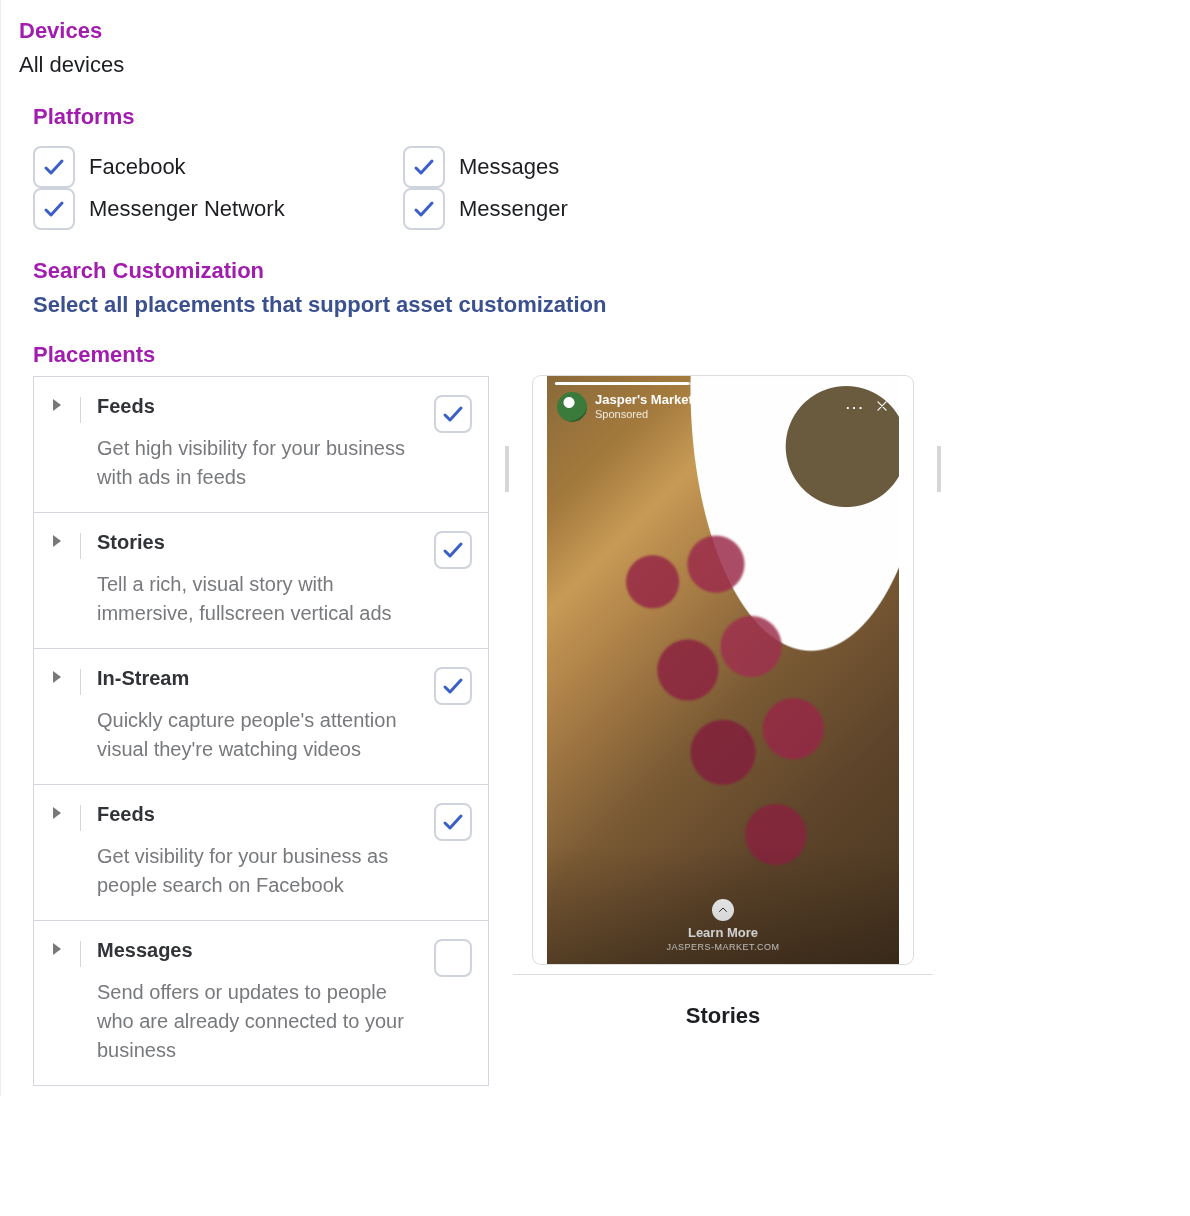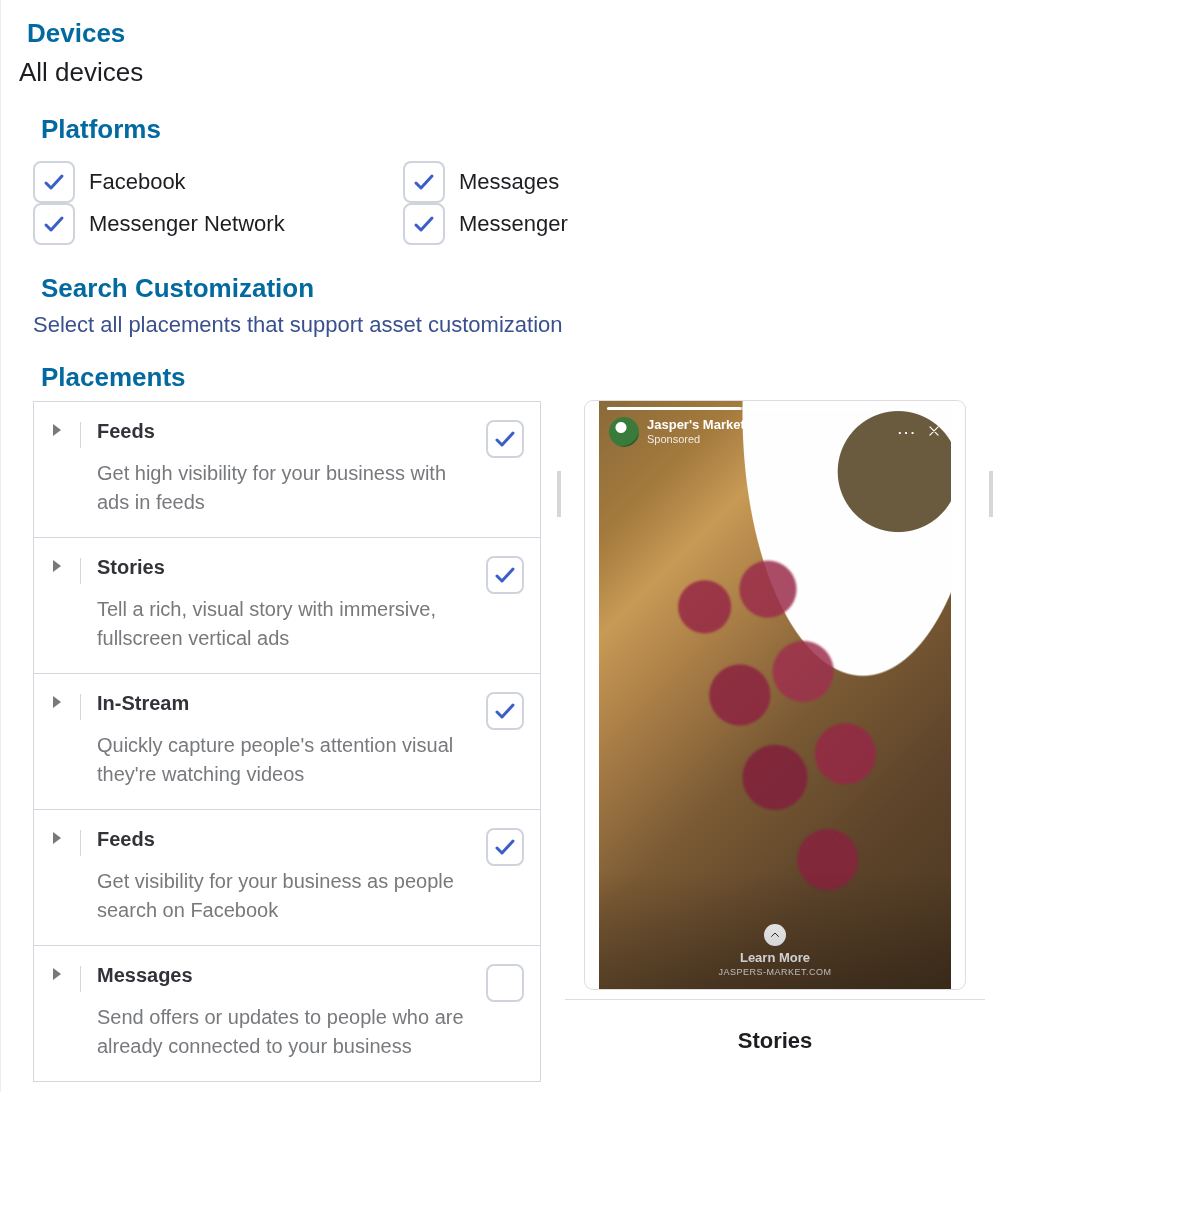--- a/index.html
+++ b/index.html
@@ -9,27 +9,27 @@
     font-family: -apple-system, BlinkMacSystemFont, "Segoe UI", Helvetica, Arial, sans-serif;
     background: #fff;
     color: #1c1e21;
     width: 1190px;
   }
   .panel {
     padding: 10px 18px 10px 18px;
     border-left: 1px solid #eee;
   }
   .sec-heading {
-    font-size: 26px;
+    font-size: 22px;
     font-weight: 700;
-    color: #0369a1;
-    margin: 8px 0 8px 8px;
+    color: #a21caf;
+    margin: 8px 0 8px 0;
   }
   .plain-text {
-    font-size: 26px;
+    font-size: 22px;
     font-weight: 400;
     color: #1c1e21;
     margin: 2px 0 26px 0;
   }
   .indent {
     padding-left: 14px;
   }
   .platform-grid {
     display: grid;
     grid-template-columns: 370px 370px;
@@ -69,28 +69,29 @@
   .check-mark { stroke: #3b5ec9; stroke-width: 3; fill: none; stroke-linecap: round; stroke-linejoin: round; }
   .platform-label {
     font-size: 22px;
     color: #1c1e21;
   }
   .link {
     font-size: 22px;
     color: #3a508f;
     cursor: pointer;
     margin: 6px 0 24px 0;
+    font-weight: bold;
   }
   .two-col {
     display: flex;
     gap: 24px;
     align-items: flex-start;
   }
   .placements-list {
-    width: 508px;
+    width: 456px;
     border: 1px solid #d4d7dd;
   }
   .placement-row {
     border-bottom: 1px solid #d4d7dd;
     padding: 18px 16px 20px 12px;
     display: flex;
     align-items: flex-start;
   }
   .placement-row:last-child { border-bottom: none; }
   .caret-col {

